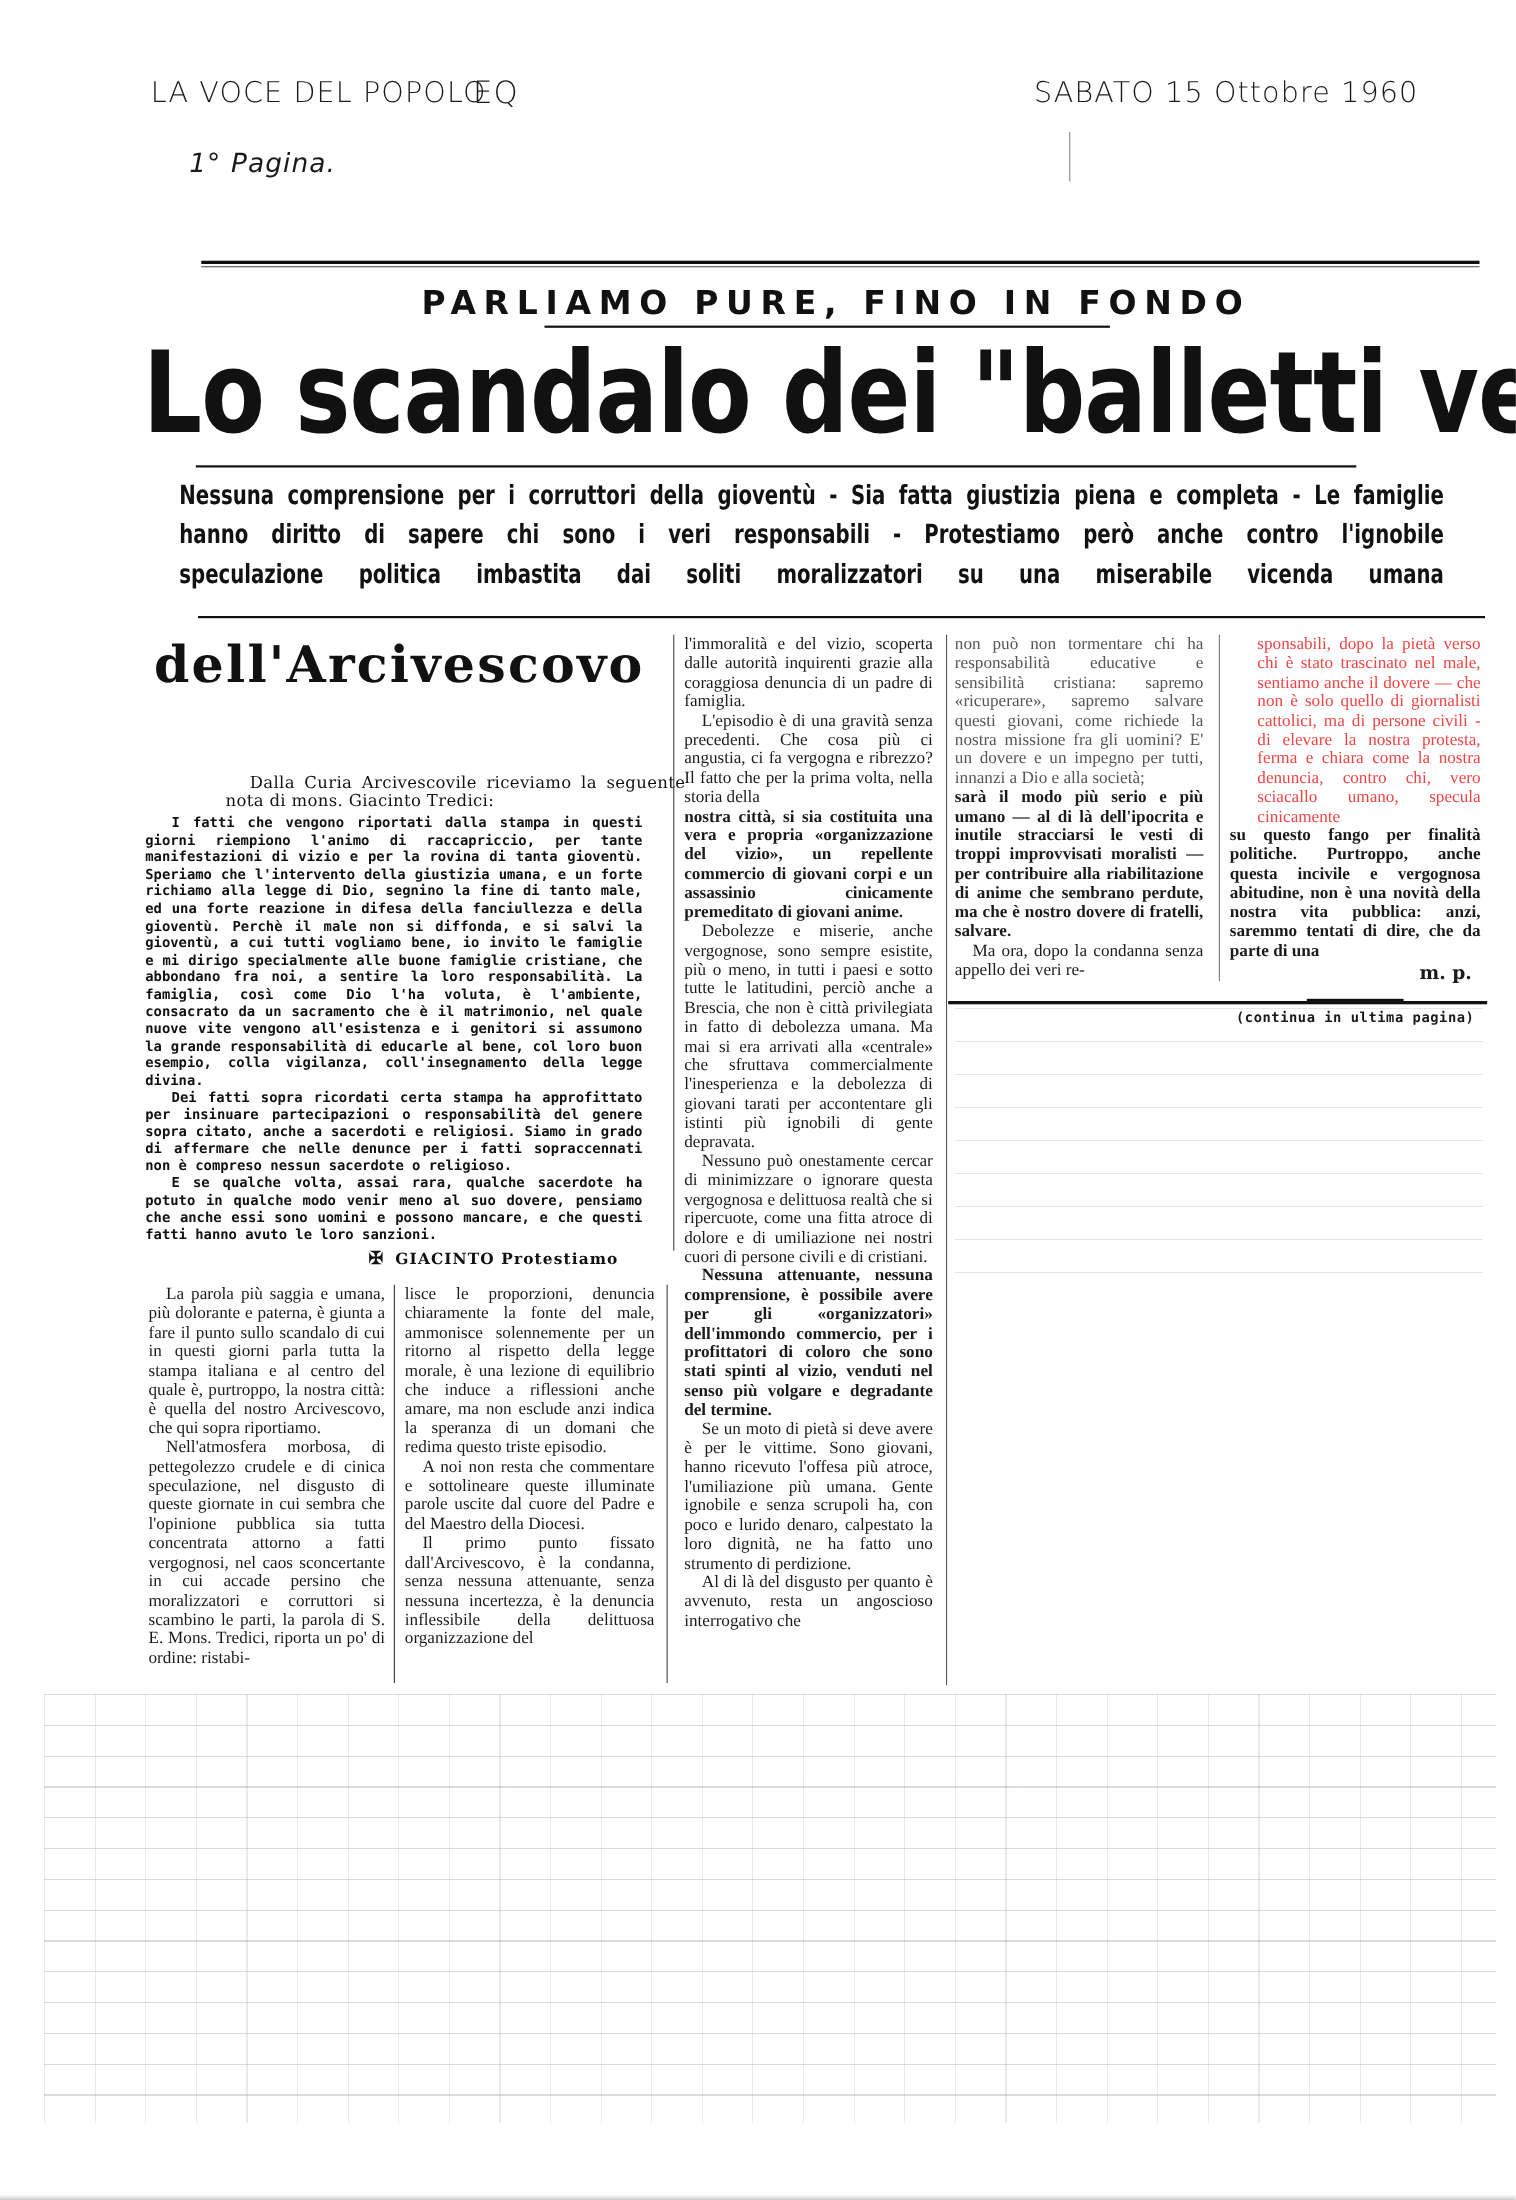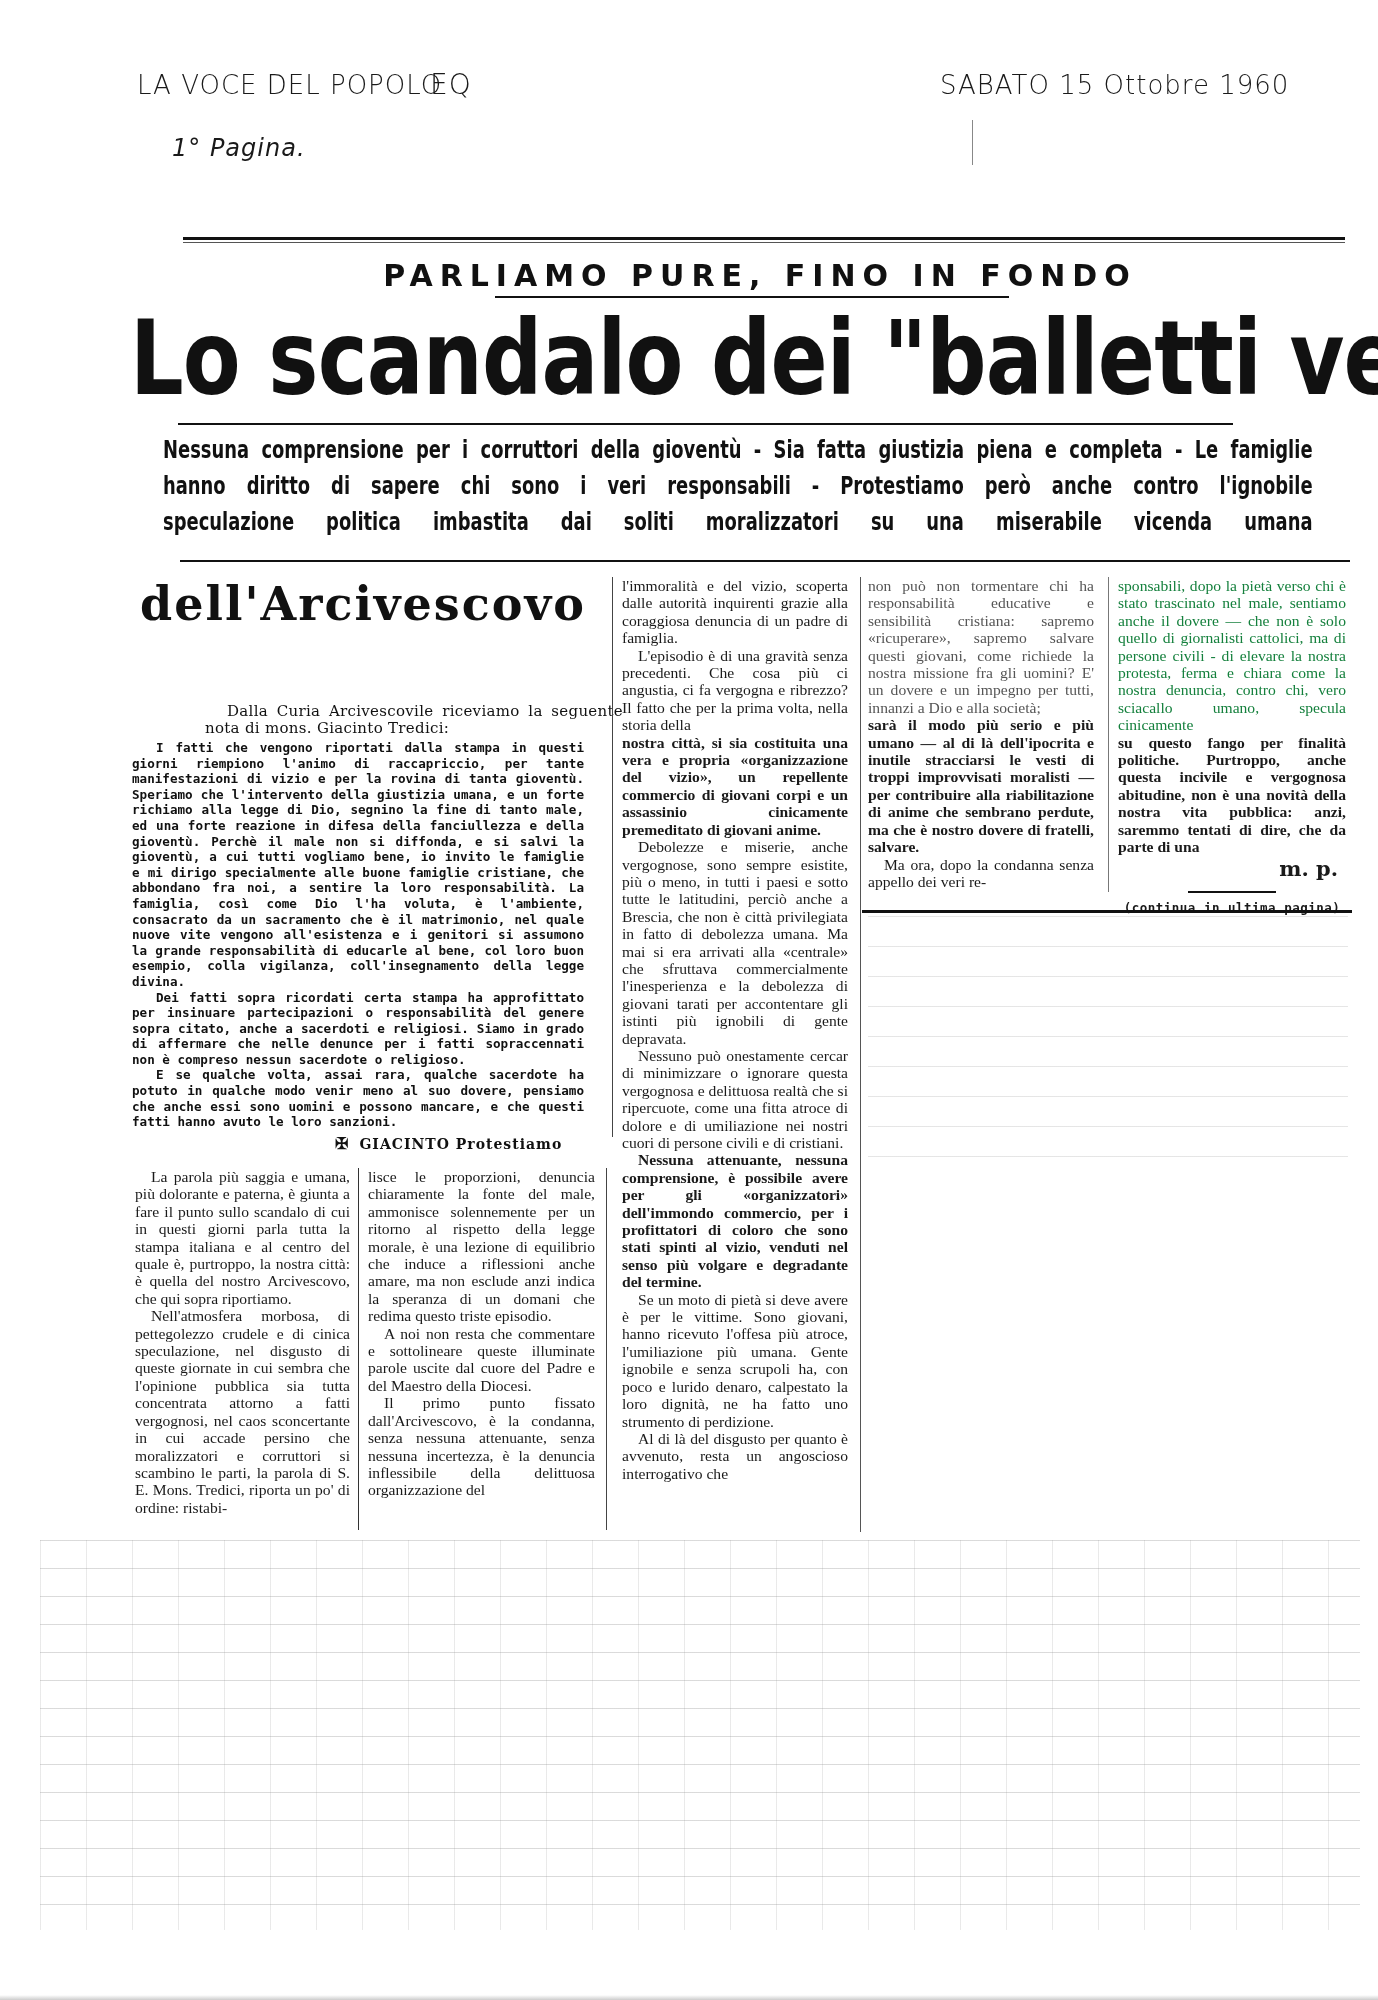--- a/index.html
+++ b/index.html
@@ -63,23 +63,23 @@
     position: absolute; font-family: "Liberation Serif", serif; font-size: 15.6px; line-height: 17.4px; text-align: justify; color: #1a1a1a;
   }
   .col p { margin: 0; text-indent: 16px; }
   .col .b { font-weight: bold; }
   .col .noind { text-indent: 0; }
   .col-a { left: 135px; top: 1168px; width: 215px; }
   .col-b { left: 368px; top: 1168px; width: 227px; }
   .col-c { left: 622px; top: 577px; width: 226px; }
   .col-d { left: 868px; top: 577px; width: 226px; }
   .col-e { left: 1118px; top: 577px; width: 228px; }
-  .col-e .faded { color: #15803d; }
+  .col-e .faded { color: #ef4444; margin-left: 25px; }
   .col-d .faded { color: #555; }
-  .signoff { text-align: right; font-family: "DejaVu Serif", serif; font-weight: bold; font-size: 21px; margin-top: 4px; padding-right: 8px; }
+  .signoff { text-align: right; font-family: "DejaVu Serif", serif; font-weight: bold; font-size: 17px; margin-top: 4px; padding-right: 8px; }
   .cont-rule { width: 88px; height: 2px; background: #111; margin: 14px auto 6px auto; }
   .continua { text-align: center; font-family: "DejaVu Sans Mono", monospace; font-weight: bold; font-size: 12.5px; letter-spacing: 0.5px; }
 
   .vsep { position: absolute; width: 1px; background: #333; }
   .vsep-1 { left: 358px; top: 1168px; height: 362px; }
   .vsep-2 { left: 606px; top: 1168px; height: 362px; background:#444; }
   .vsep-3 { left: 612px; top: 577px; height: 560px; background:#444; }
   .vsep-4 { left: 860px; top: 577px; height: 955px; background:#555; }
   .vsep-5 { left: 1108px; top: 577px; height: 315px; background:#777; }
   .rule-right { left: 862px; top: 910px; width: 490px; height: 3px; }

